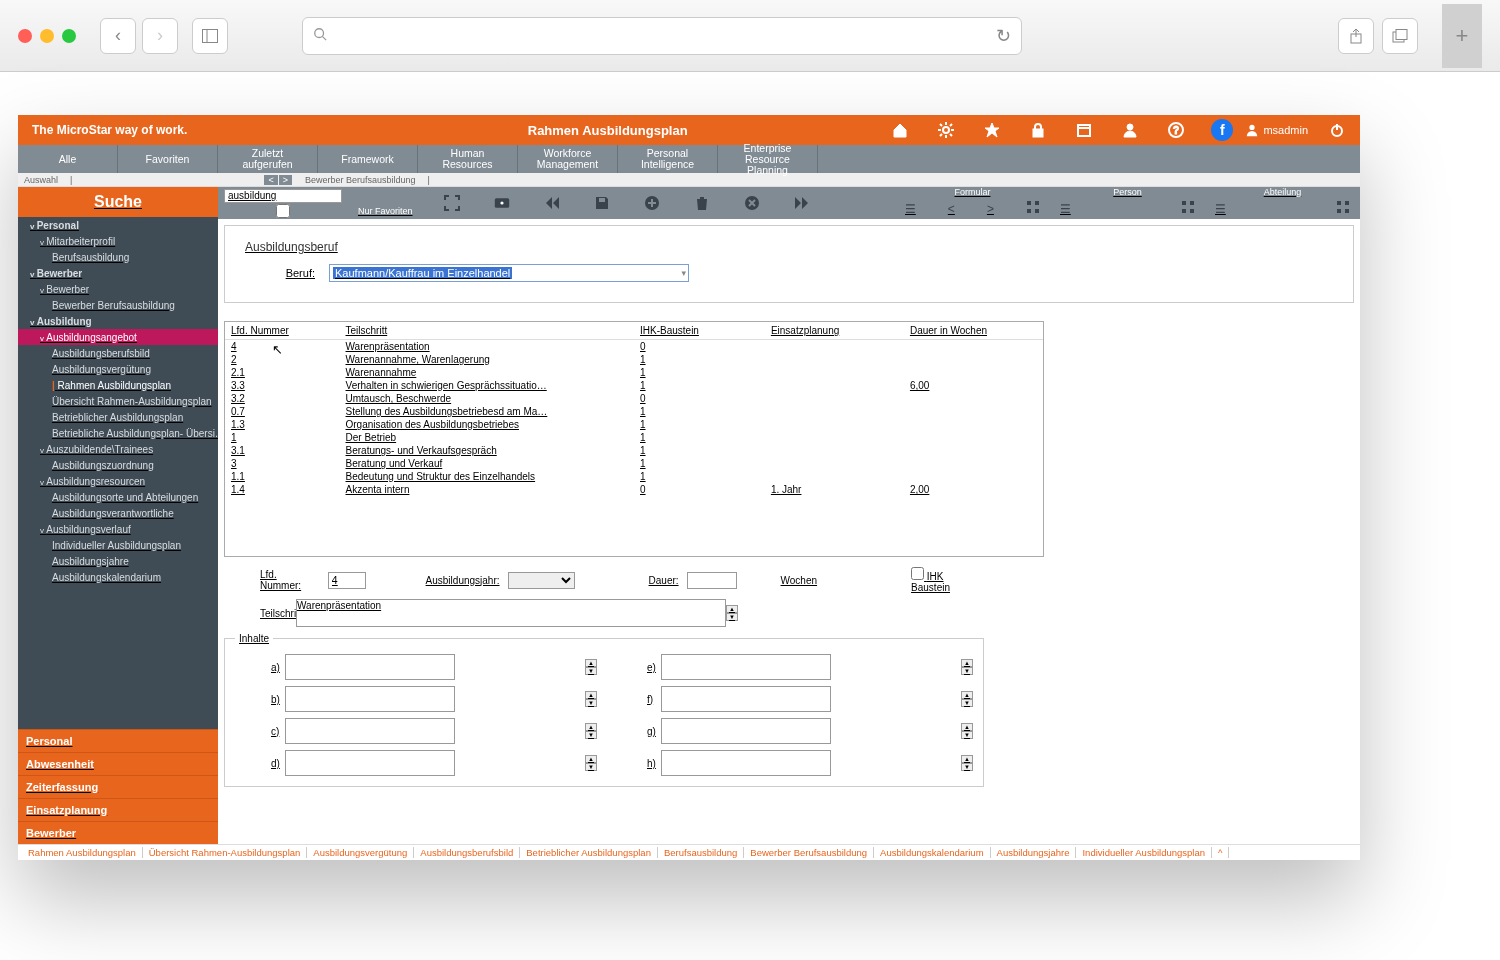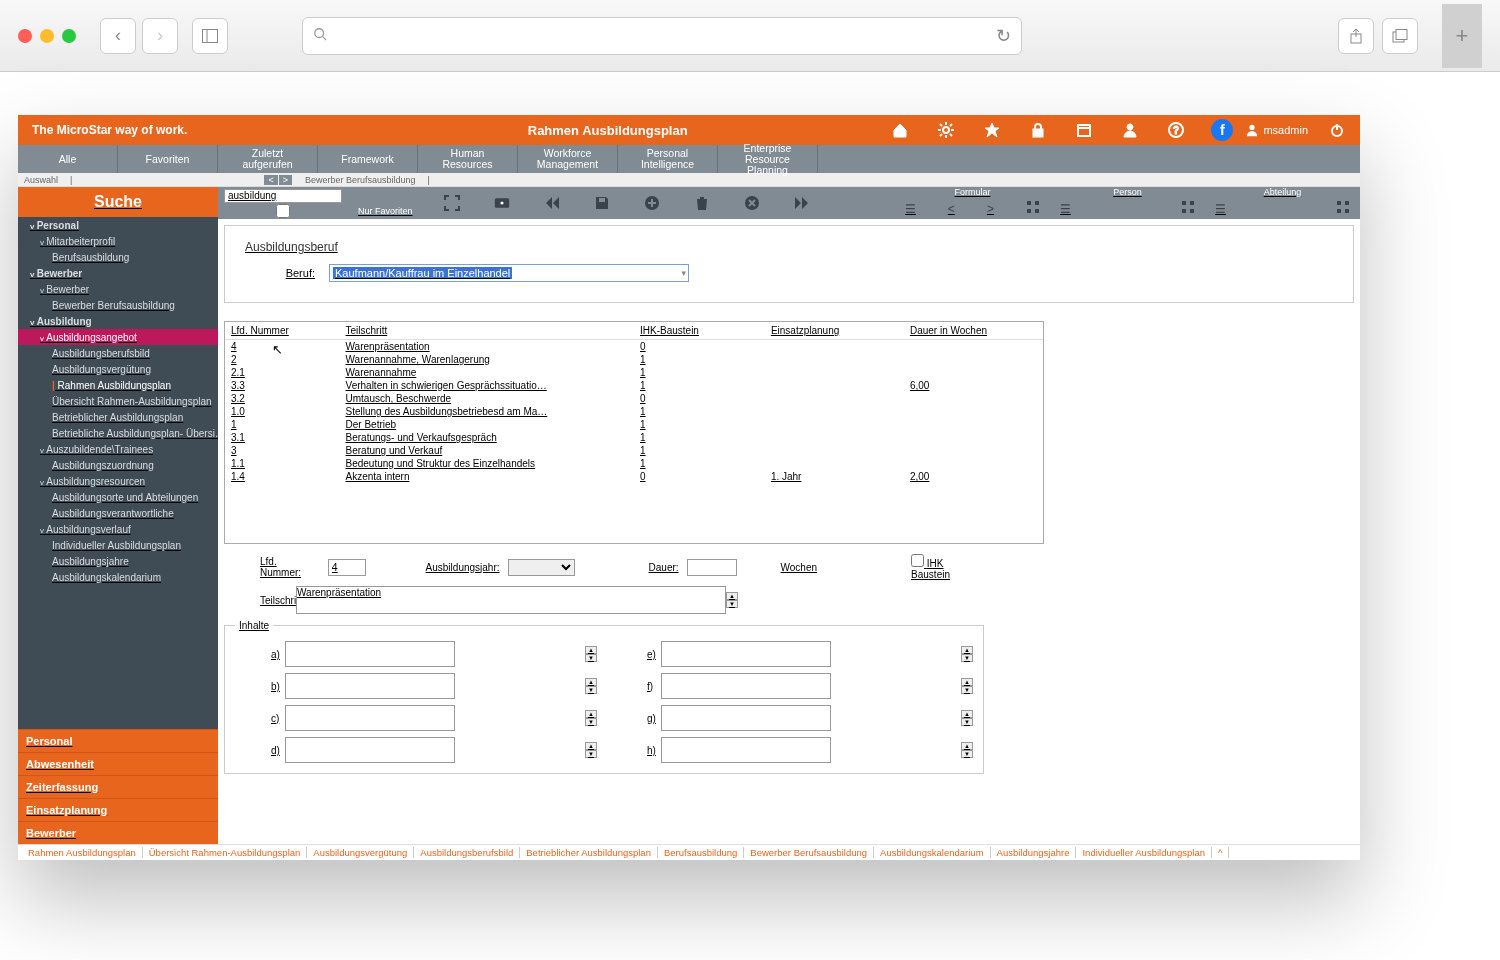--- a/index.html
+++ b/index.html
@@ -434,22 +434,29 @@
                   <td>6,00</td>
                 </tr>
                 <tr>
                   <td>3.2</td>
                   <td>Umtausch, Beschwerde</td>
                   <td>0</td>
                   <td></td>
                   <td></td>
                 </tr>
                 <tr>
-                  <td>1.0</td>
+                  <td>0.7</td>
                   <td>Stellung des Ausbildungsbetriebesd am Ma…</td>
+                  <td>1</td>
+                  <td></td>
+                  <td></td>
+                </tr>
+                <tr>
+                  <td>1.3</td>
+                  <td>Organisation des Ausbildungsbetriebes</td>
                   <td>1</td>
                   <td></td>
                   <td></td>
                 </tr>
                 <tr>
                   <td>1</td>
                   <td>Der Betrieb</td>
                   <td>1</td>
                   <td></td>
                   <td></td>

